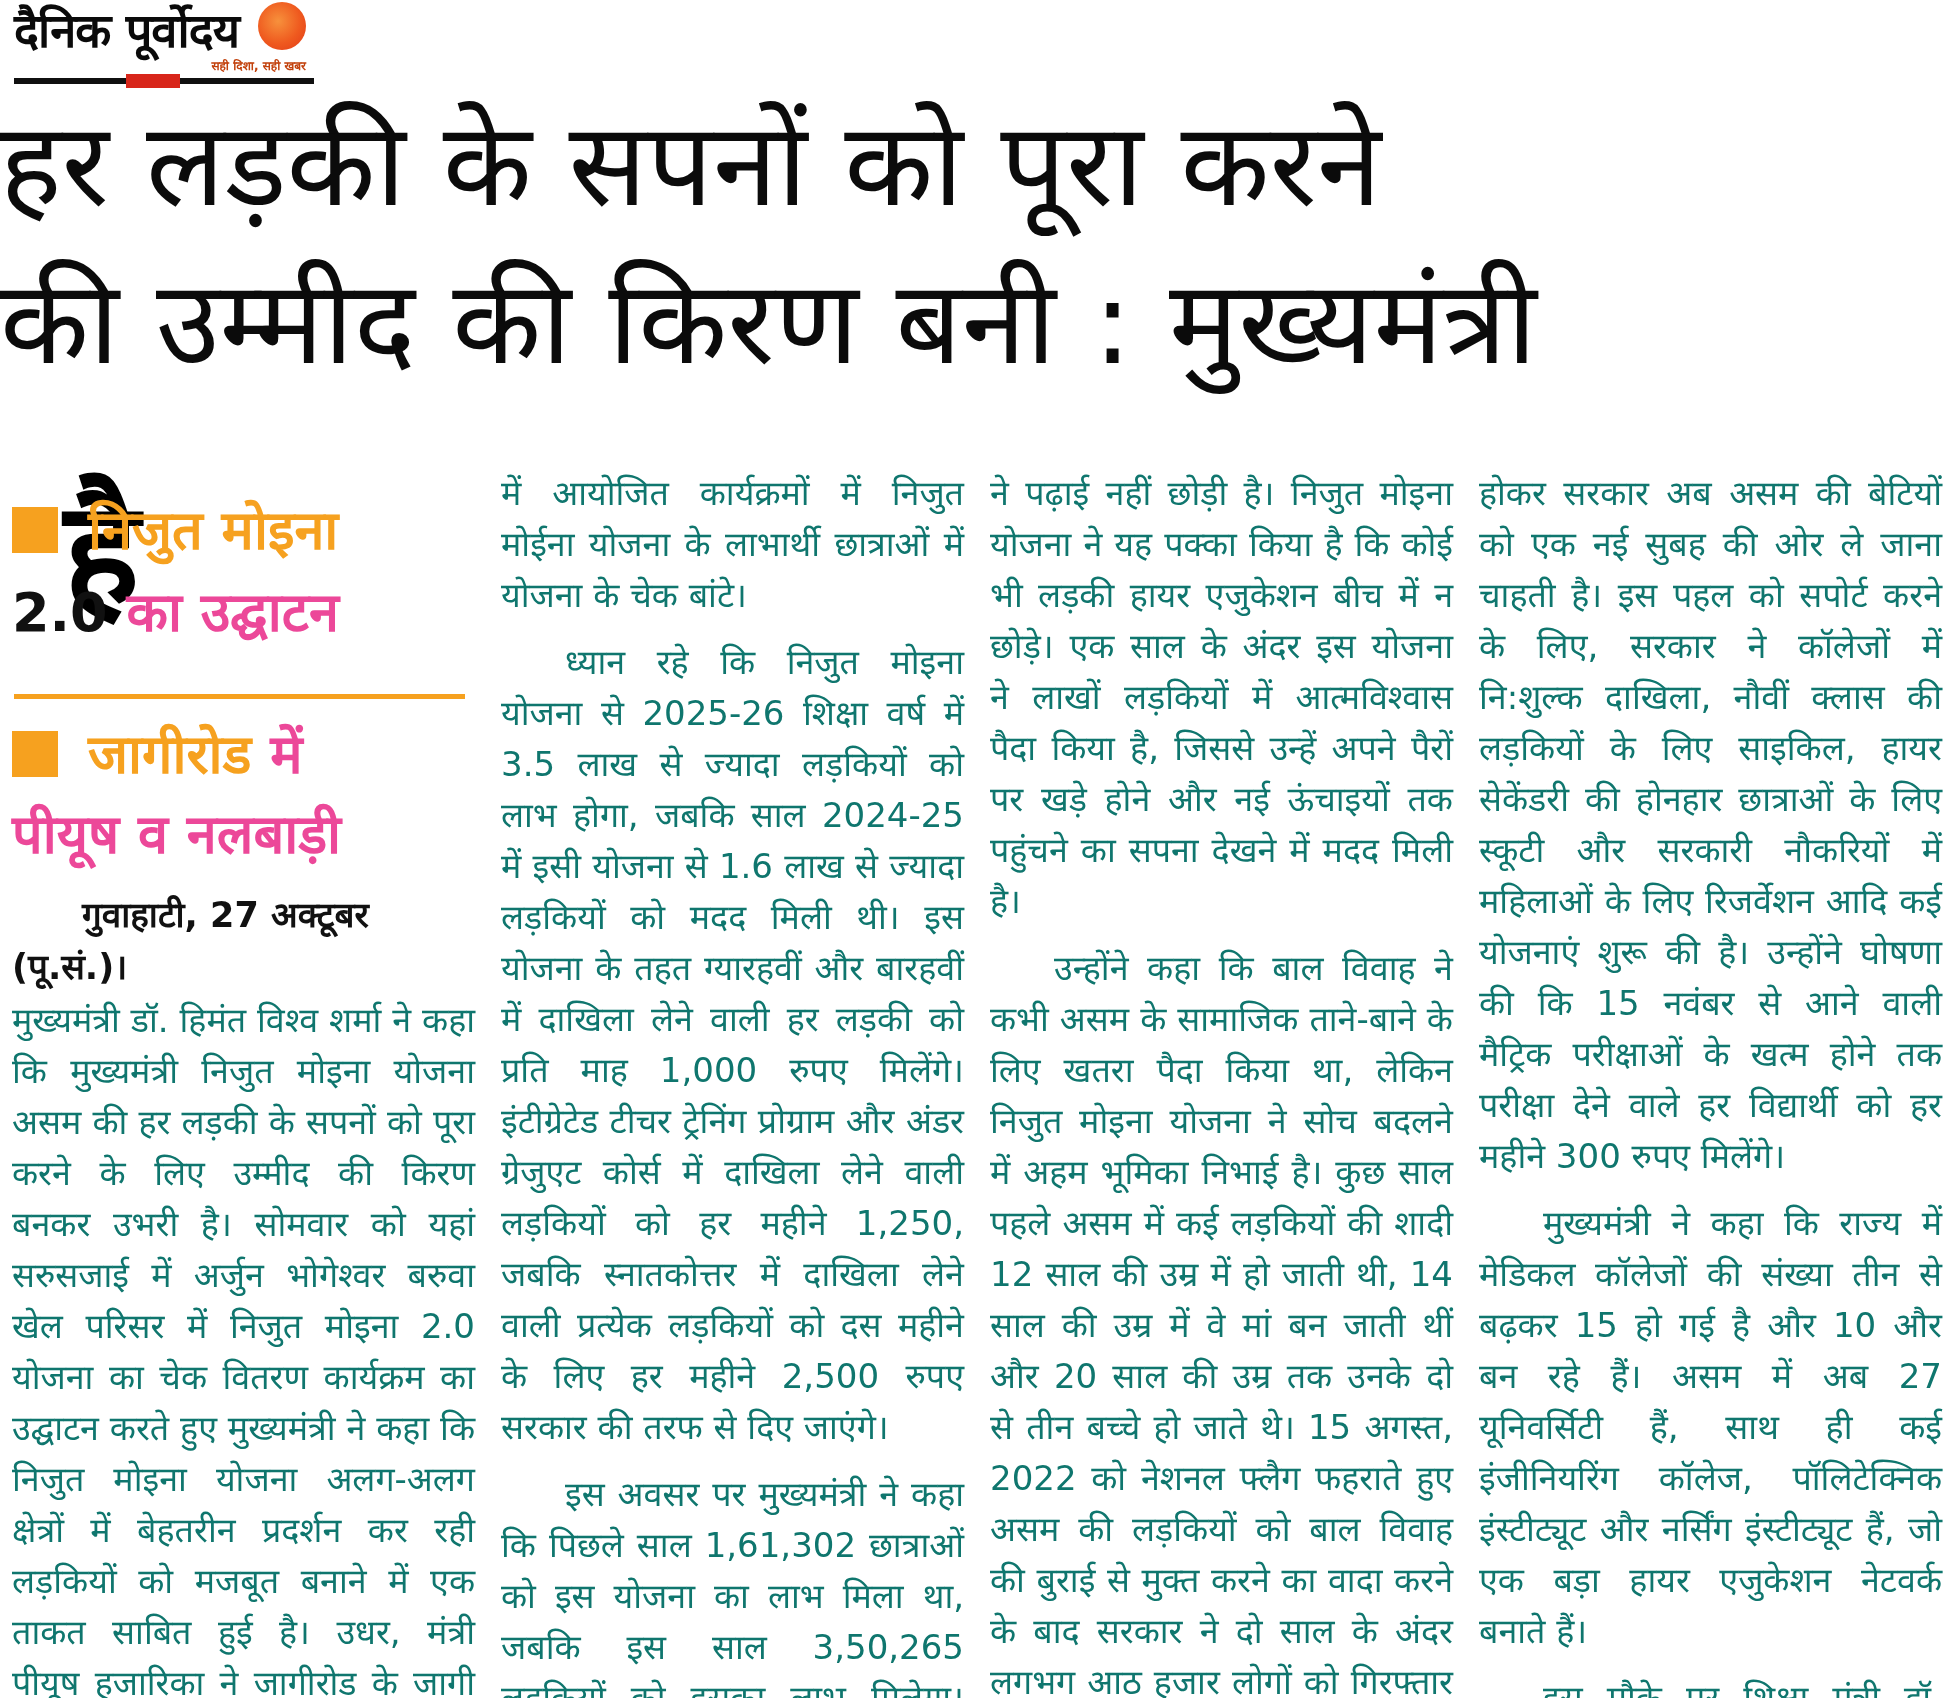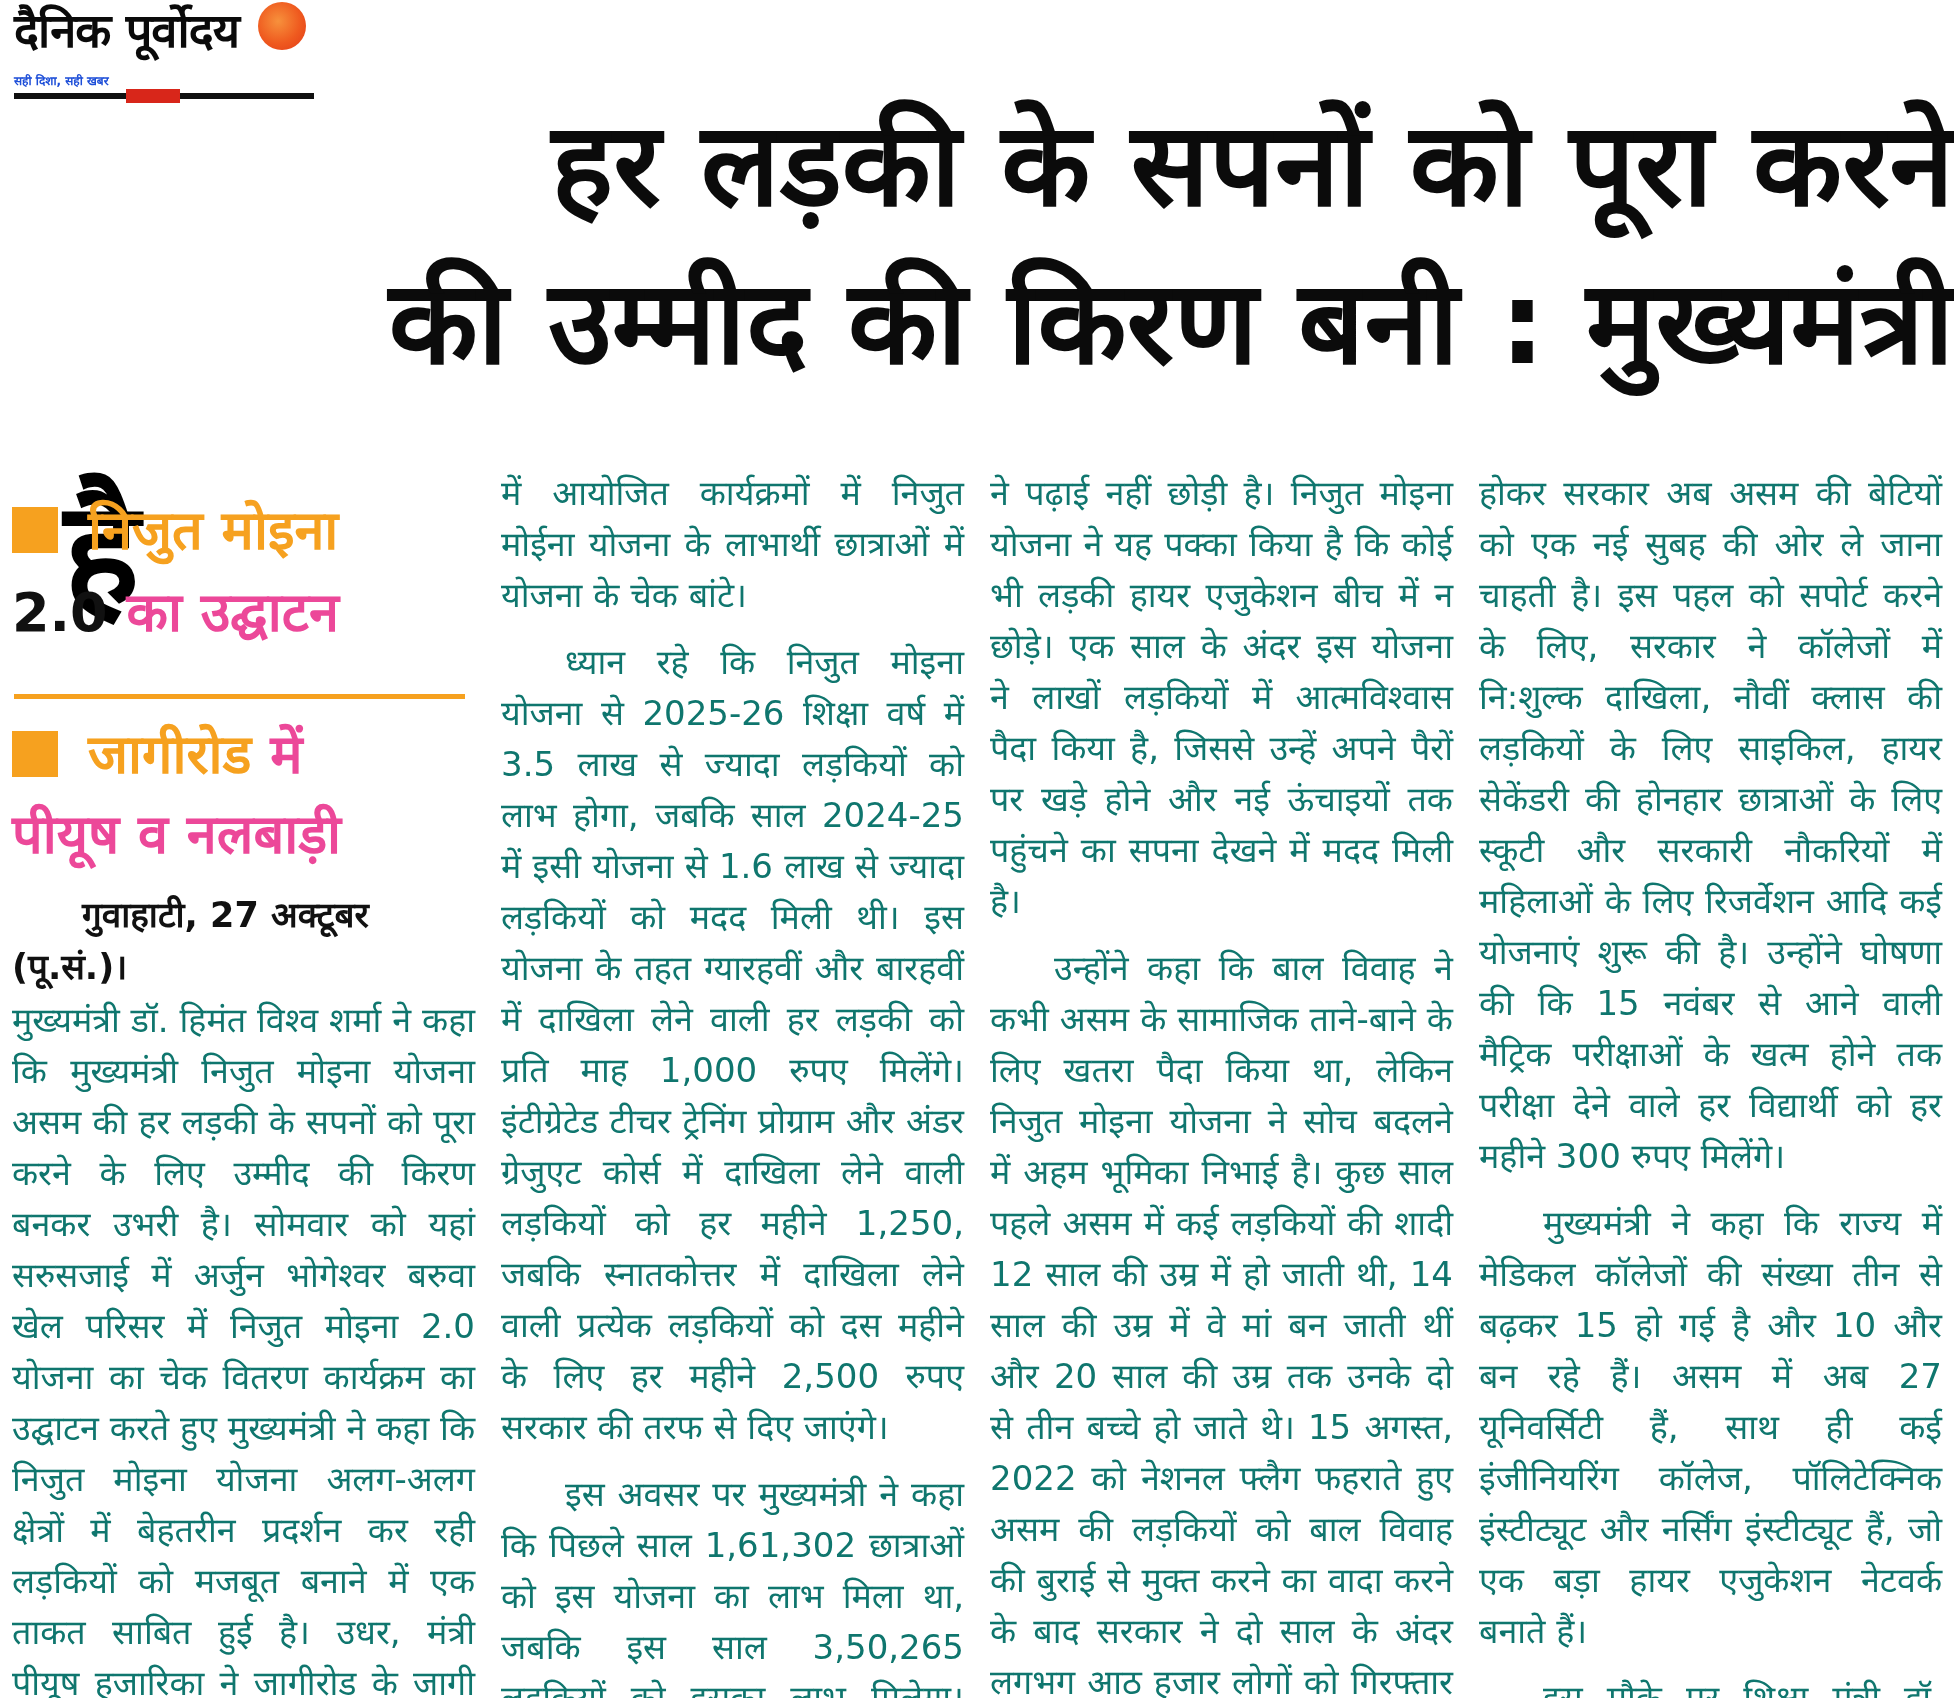--- a/index.html
+++ b/index.html
@@ -39,25 +39,26 @@
     font-size: 47px;
     font-weight: 900;
     letter-spacing: -1px;
     color: #0a0a0a;
     line-height: 50px;
     white-space: nowrap;
   }
   .masthead-tagline {
     position: relative;
     z-index: 1;
-    margin-top: 16px;
+    margin-top: 1px;
     padding-right: 8px;
+    text-align: right;
     font-size: 12px;
     font-weight: 700;
-    color: #1d4ed8;
+    color: #c2410c;
   }
   .masthead-bar {
     position: relative;
     margin-top: 4px;
     height: 6px;
     background: #101010;
   }
   .masthead-badge {
     position: absolute;
     left: 112px;
@@ -66,23 +67,23 @@
     height: 14px;
     background: #d8261a;
   }
 
   
   .headline {
     position: absolute;
     top: 86px;
     left: 0;
     width: 100%;
-    text-align: right;
+    text-align: left;
     color: #0b0b0b;
-    font-weight: 700;
+    font-weight: 400;
   }
   .headline-line {
     font-size: 116px;
     line-height: 158px;
     letter-spacing: 0px;
     white-space: nowrap;
   }
 
   
   .content {

